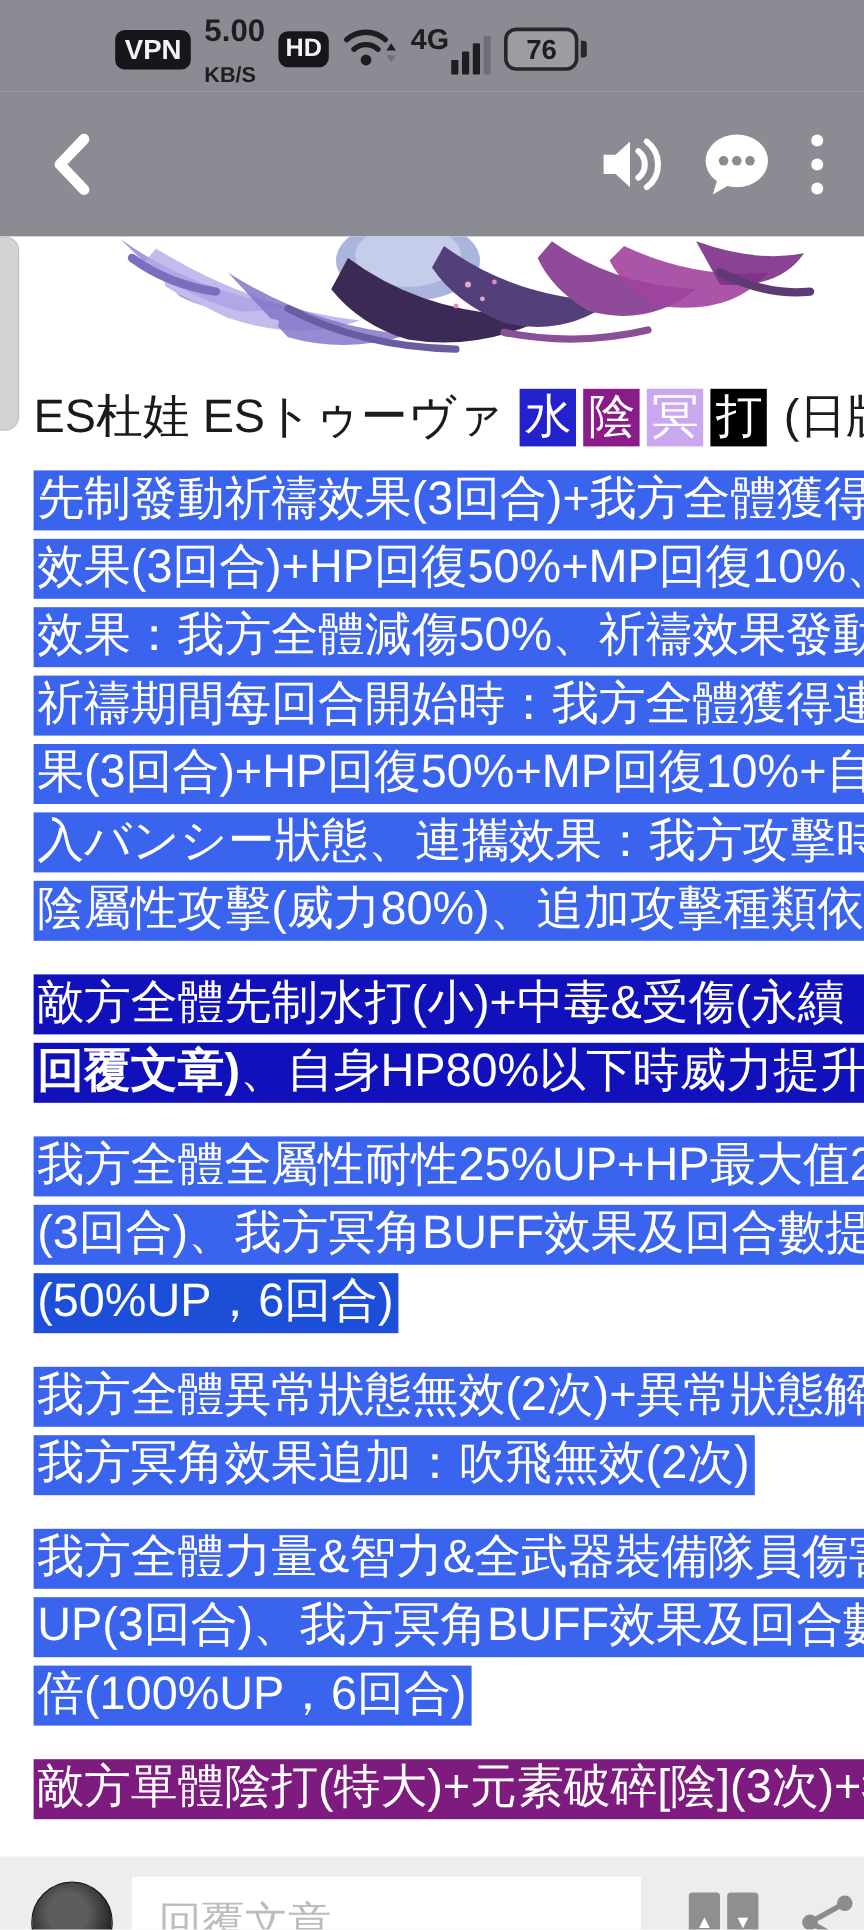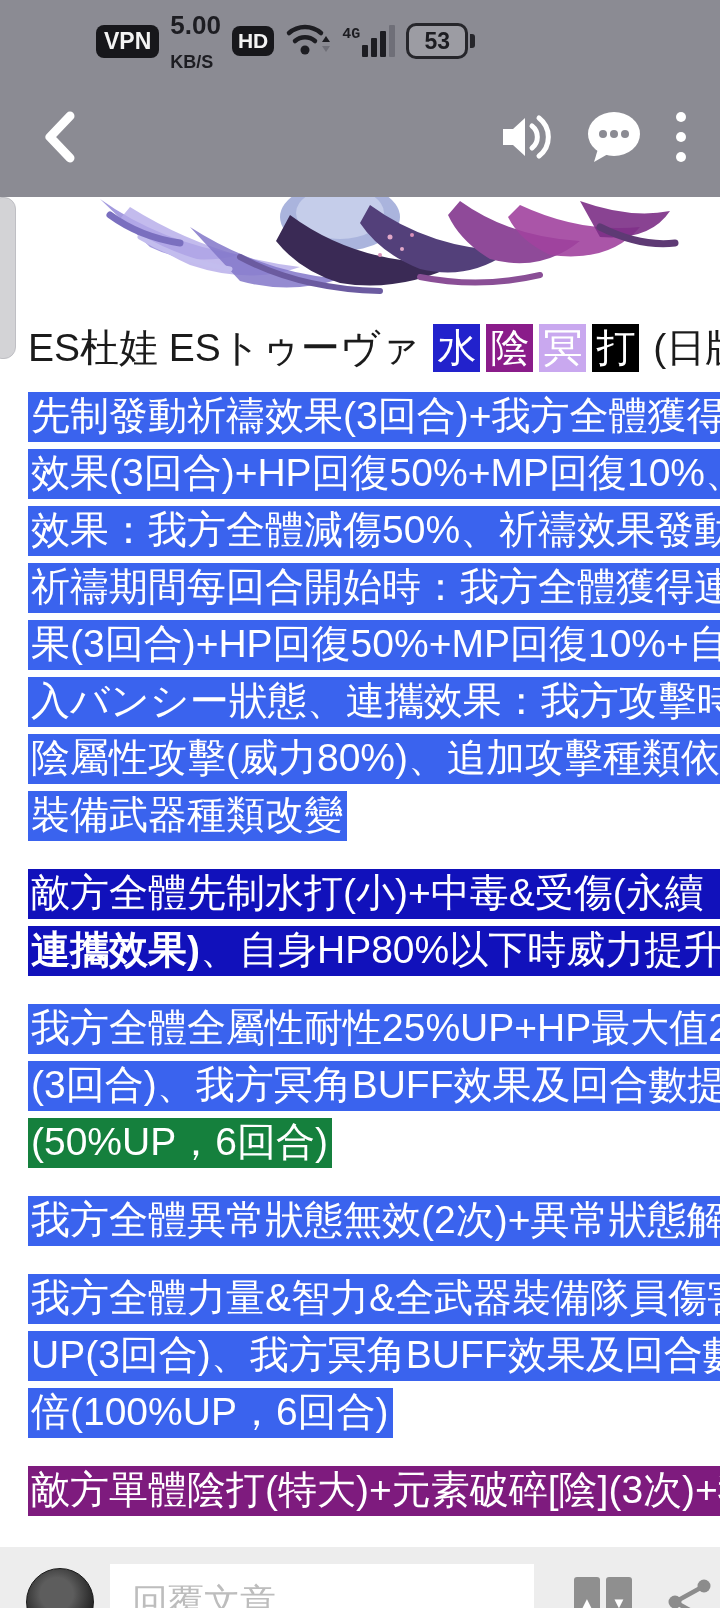--- a/index.html
+++ b/index.html
@@ -19,21 +19,21 @@
   .pill { background:#17171b; color:#f3f3f3; font-weight:700; border-radius:8px;
           padding:3px 8px; font-size:23px; }
   .pill.hd { font-size:21px; padding:3px 6px; }
   .speed { font-weight:700; color:#1d1d22; line-height:1; }
   .speed .top { font-size:26px; }
   .speed .bot { font-size:18px;margin-top:15px; }
   .bars { display:flex; align-items:flex-end; gap:3px; }
   .bars i { display:block; width:6px; background:#1d1d22; border-radius:1px; }
   .bars i.dim { background:#6f6f78; }
   .sig { display:flex; align-items:flex-end; gap:2px; }
-  .sig .g { font-size:15px; font-weight:700; margin-bottom:14px;font-family:Liberation Mono, monospace; }
+  .sig .g { font-size:24px; font-weight:700; margin-bottom:14px; }
   .battery { display:flex; align-items:center; }
   .bat-body { width:62px; height:36px; border:3px solid #26262b; border-radius:10px;
               background:#9c9ca3; display:flex; align-items:center; justify-content:center;
               font-size:23px; font-weight:600; color:#1d1d22; }
   .bat-nub { width:5px; height:14px; background:#26262b; border-radius:0 3px 3px 0; margin-left:2px; }
 
   
   .navbar { position:absolute; top:76px; left:0; width:720px; height:121px;
             background:#8b8b93; display:flex; align-items:center; }
   .nav-back { margin-left:38px; width:60px; height:60px; display:flex; align-items:center; }
@@ -96,21 +96,21 @@
       <span class="sig">
         <span class="g">4G</span>
         <span class="bars">
           <i style="height:12px"></i>
             <i style="height:19px"></i>
             <i style="height:26px"></i>
             <i class="dim" style="height:32px"></i>
         </span>
       </span>
       <span class="battery">
-        <span class="bat-body">53</span>
+        <span class="bat-body">76</span>
         <span class="bat-nub"></span>
       </span>
     </div>
   </div>
 
   <div class="navbar">
     <div class="nav-back">
       <svg width="42" height="58" viewBox="0 0 42 58">
         <path d="M32 8 L12 29 L32 50" stroke="#fff" stroke-width="9" fill="none" stroke-linecap="round" stroke-linejoin="round"></path>
       </svg>
@@ -172,33 +172,33 @@
 
     <div class="post-body" id="post-body">
         <div class="para">
           <div class="pline"><span class="hl" style="background: rgb(58, 99, 238);"><span>先制發動祈禱效果(3回合)+我方全體獲得連攜</span></span></div>
           <div class="pline"><span class="hl" style="background: rgb(58, 99, 238);"><span>效果(3回合)+HP回復50%+MP回復10%、祈禱</span></span></div>
           <div class="pline"><span class="hl" style="background: rgb(58, 99, 238);"><span>效果：我方全體減傷50%、祈禱效果發動時及</span></span></div>
           <div class="pline"><span class="hl" style="background: rgb(58, 99, 238);"><span>祈禱期間每回合開始時：我方全體獲得連攜效</span></span></div>
           <div class="pline"><span class="hl" style="background: rgb(58, 99, 238);"><span>果(3回合)+HP回復50%+MP回復10%+自身進</span></span></div>
           <div class="pline"><span class="hl" style="background: rgb(58, 99, 238);"><span>入バンシー狀態、連攜效果：我方攻擊時追加</span></span></div>
           <div class="pline"><span class="hl" style="background: rgb(58, 99, 238);"><span>陰屬性攻擊(威力80%)、追加攻擊種類依角色</span></span></div>
-          <div class="pline"><span class="hl" style="background: rgb(58, 99, 238);"><span>裝備武器種類改變</span></span></div>
         </div>
         <div class="para">
           <div class="pline"><span class="hl" style="background: rgb(17, 17, 187);"><span>敵方全體先制水打(小)+中毒&amp;受傷(永續，</span></span></div>
-          <div class="pline"><span class="hl" style="background: rgb(17, 17, 187);"><b>連攜效果)</b><span>、自身HP80%以下時威力提升5倍</span></span></div>
+          <div class="pline"><span class="hl" style="background: rgb(17, 17, 187);"><b>回覆文章)</b><span>、自身HP80%以下時威力提升5倍</span></span></div>
         </div>
         <div class="para">
           <div class="pline"><span class="hl" style="background: rgb(58, 99, 238);"><span>我方全體全屬性耐性25%UP+HP最大值25%UP</span></span></div>
           <div class="pline"><span class="hl" style="background: rgb(58, 99, 238);"><span>(3回合)、我方冥角BUFF效果及回合數提升2倍</span></span></div>
-          <div class="pline"><span class="hl" style="background: #15803d;"><span>(50%UP，6回合)</span></span></div>
+          <div class="pline"><span class="hl" style="background: #1d4ed8;"><span>(50%UP，6回合)</span></span></div>
         </div>
         <div class="para">
           <div class="pline"><span class="hl" style="background: rgb(58, 99, 238);"><span>我方全體異常狀態無效(2次)+異常狀態解除、</span></span></div>
+          <div class="pline"><span class="hl" style="background: rgb(58, 99, 238);"><span>我方冥角效果追加：吹飛無效(2次)</span></span></div>
         </div>
         <div class="para">
           <div class="pline"><span class="hl" style="background: rgb(58, 99, 238);"><span>我方全體力量&amp;智力&amp;全武器裝備隊員傷害50%</span></span></div>
           <div class="pline"><span class="hl" style="background: rgb(58, 99, 238);"><span>UP(3回合)、我方冥角BUFF效果及回合數提升2</span></span></div>
           <div class="pline"><span class="hl" style="background: rgb(58, 99, 238);"><span>倍(100%UP，6回合)</span></span></div>
         </div>
         <div class="para">
           <div class="pline"><span class="hl" style="background: rgb(126, 27, 126);"><span>敵方單體陰打(特大)+元素破碎[陰](3次)+我方</span></span></div>
         </div>
       </div>

